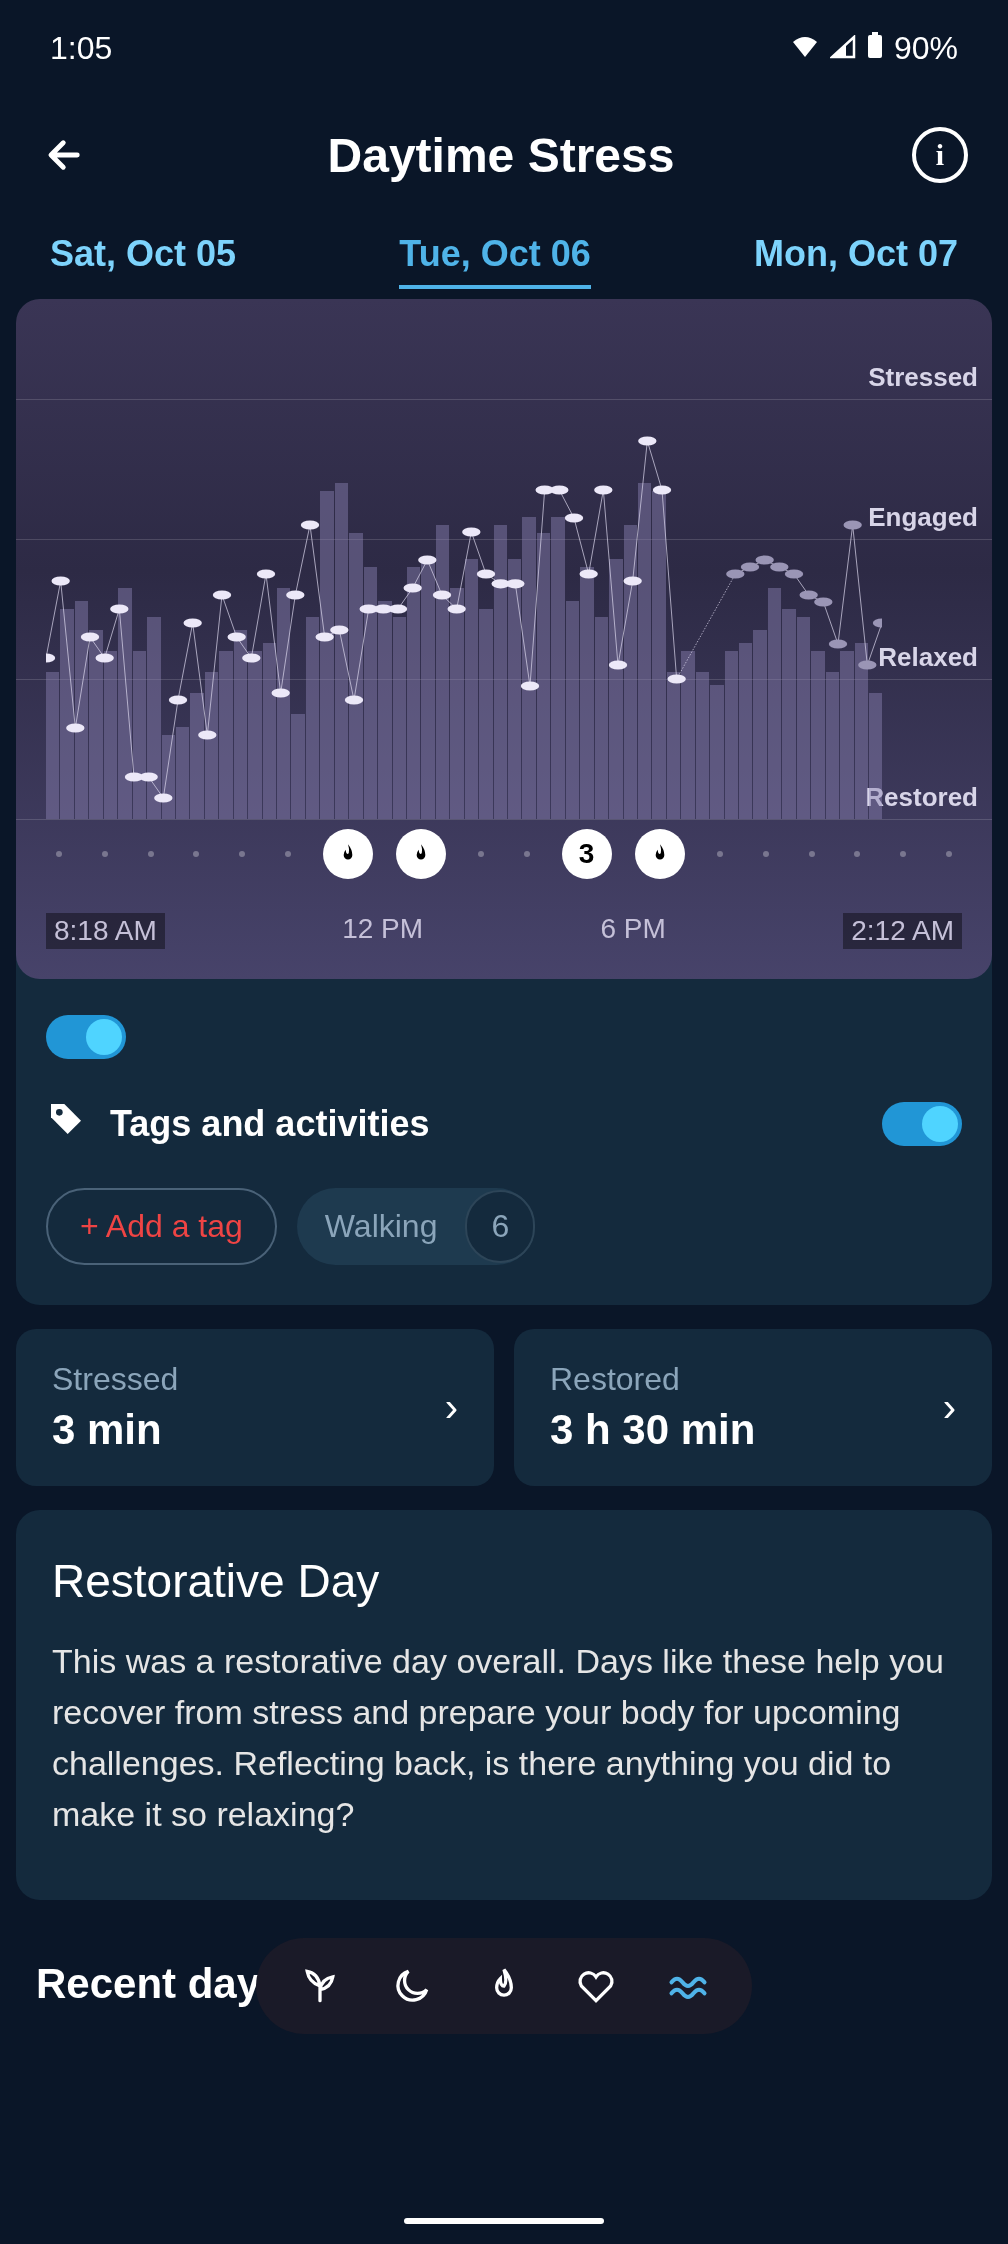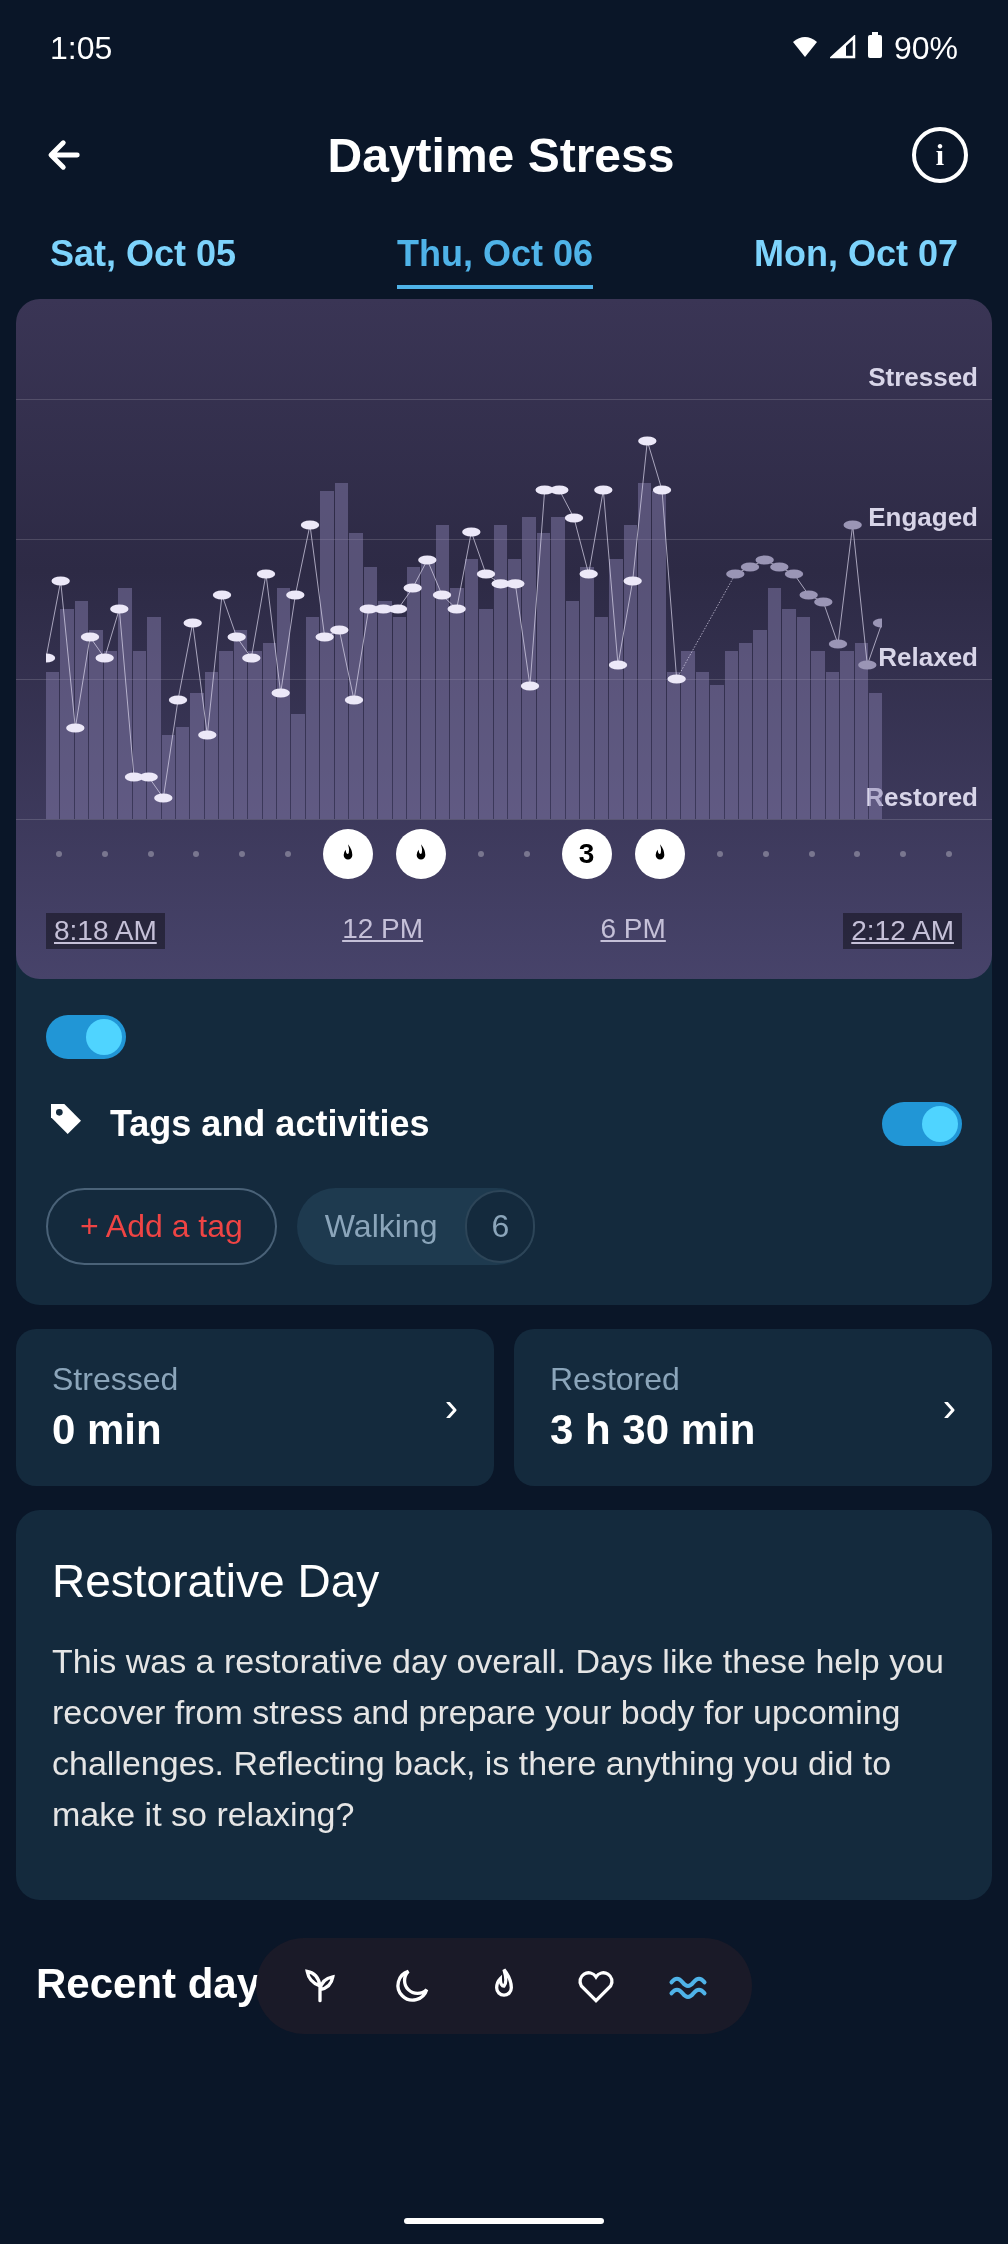--- a/index.html
+++ b/index.html
@@ -132,21 +132,20 @@
 .x-axis {
   position: absolute;
   bottom: 30px;
   left: 30px;
   right: 30px;
   display: flex;
   justify-content: space-between;
   font-size: 28px;
   color: #c5c0d8;
   font-weight: 500;
-  text-decoration: underline;
 }
 .x-axis span:first-child, .x-axis span:last-child {
   background: rgba(0,0,0,0.4);
   padding: 2px 8px;
 }
 .controls {
   margin: 0 16px;
   background: #142a3d;
   border-radius: 0 0 24px 24px;
   padding: 40px 30px;
@@ -280,21 +279,21 @@
     <svg width="42" height="42" viewBox="0 0 24 24">
         <path d="M19 12H5 M11 5l-7 7 7 7" stroke="#fff" stroke-width="2.8" fill="none" stroke-linecap="round" stroke-linejoin="round"></path>
       </svg>
   </div>
   <div class="title">Daytime Stress</div>
   <div class="info-btn">i</div>
 </div>
 
 <div class="tabs">
   <div class="tab">Sat, Oct 05</div>
-  <div class="tab active">Thu, Oct 06</div>
+  <div class="tab active">Tue, Oct 06</div>
   <div class="tab">Mon, Oct 07</div>
 </div>
 
 <div class="chart-card">
   <div class="chart-area">
     <div class="gridline" style="top:0%"></div>
     <span class="y-label" style="top:0%">Stressed</span>
     <div class="gridline" style="top:33.3%"></div>
     <span class="y-label" style="top:33.3%">Engaged</span>
     <div class="gridline" style="top:66.6%"></div>
@@ -483,21 +482,21 @@
       <span class="label">Walking</span>
       <span class="count">6</span>
     </div>
   </div>
 </div>
 
 <div class="stat-cards">
   <div class="stat-card">
     <div>
       <div class="stat-label">Stressed</div>
-      <div class="stat-value">0 min</div>
+      <div class="stat-value">3 min</div>
     </div>
     <span class="chevron">›</span>
   </div>
   <div class="stat-card">
     <div>
       <div class="stat-label">Restored</div>
       <div class="stat-value">3 h 30 min</div>
     </div>
     <span class="chevron">›</span>
   </div>

